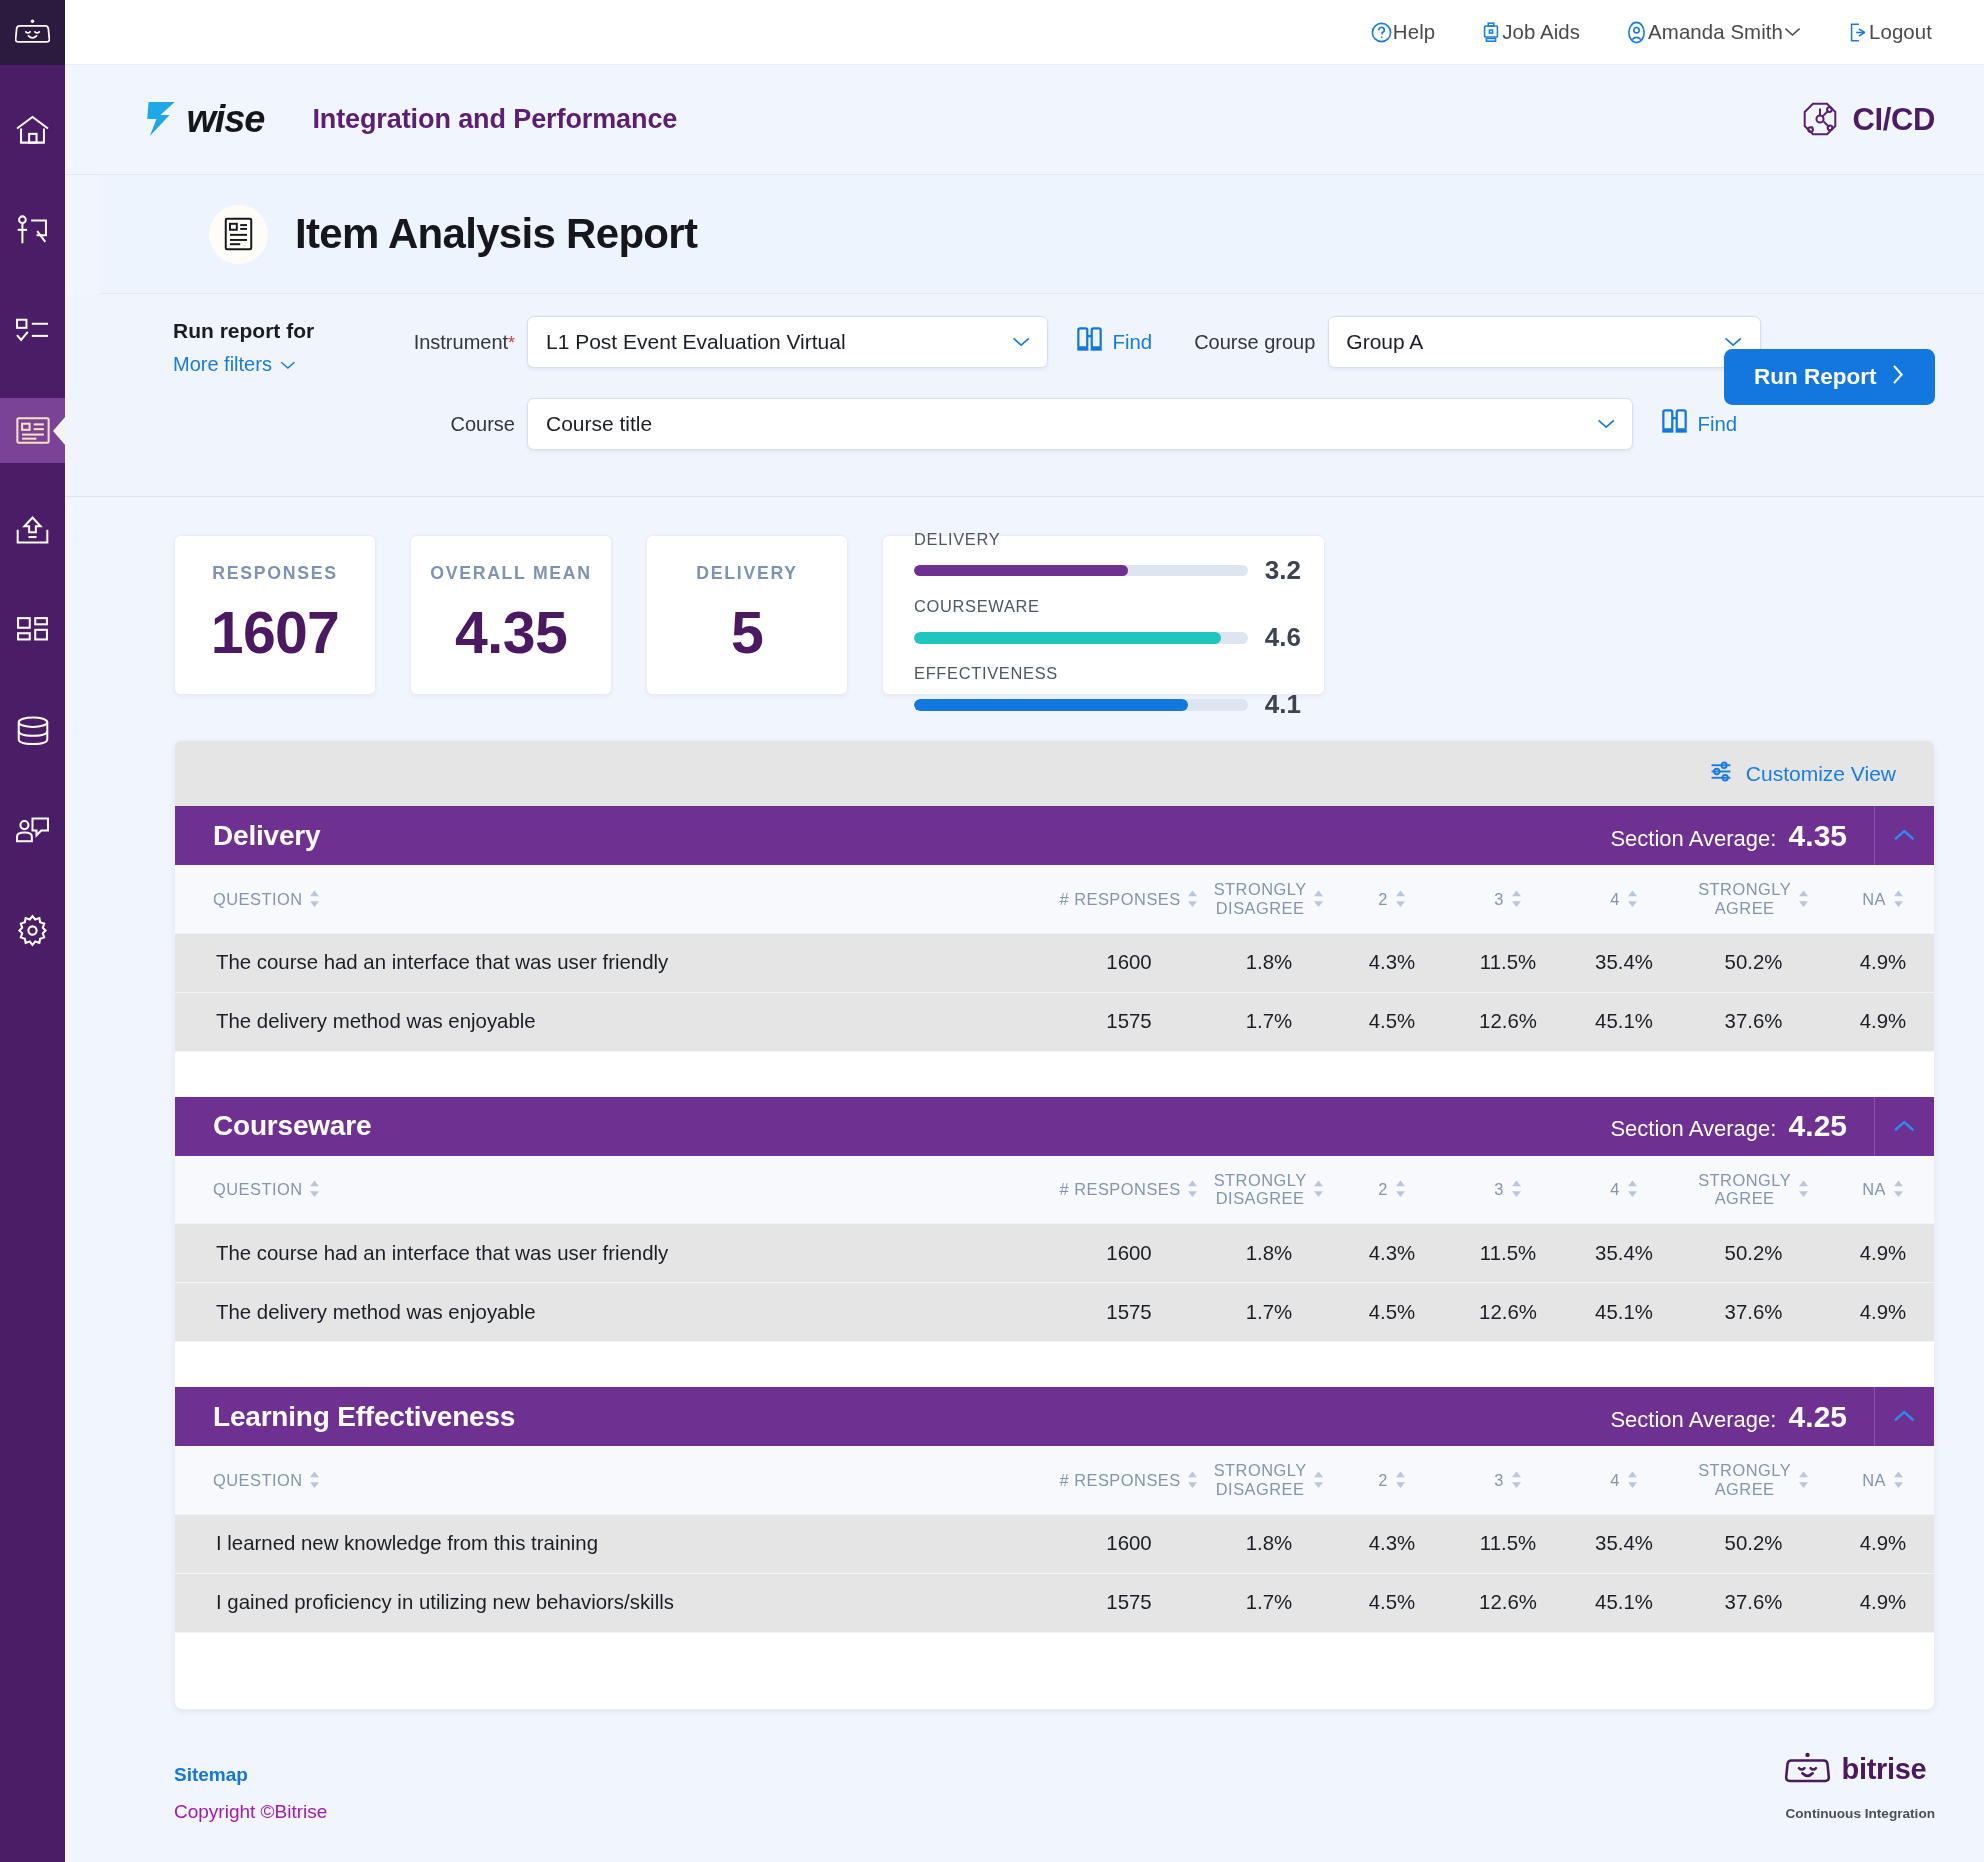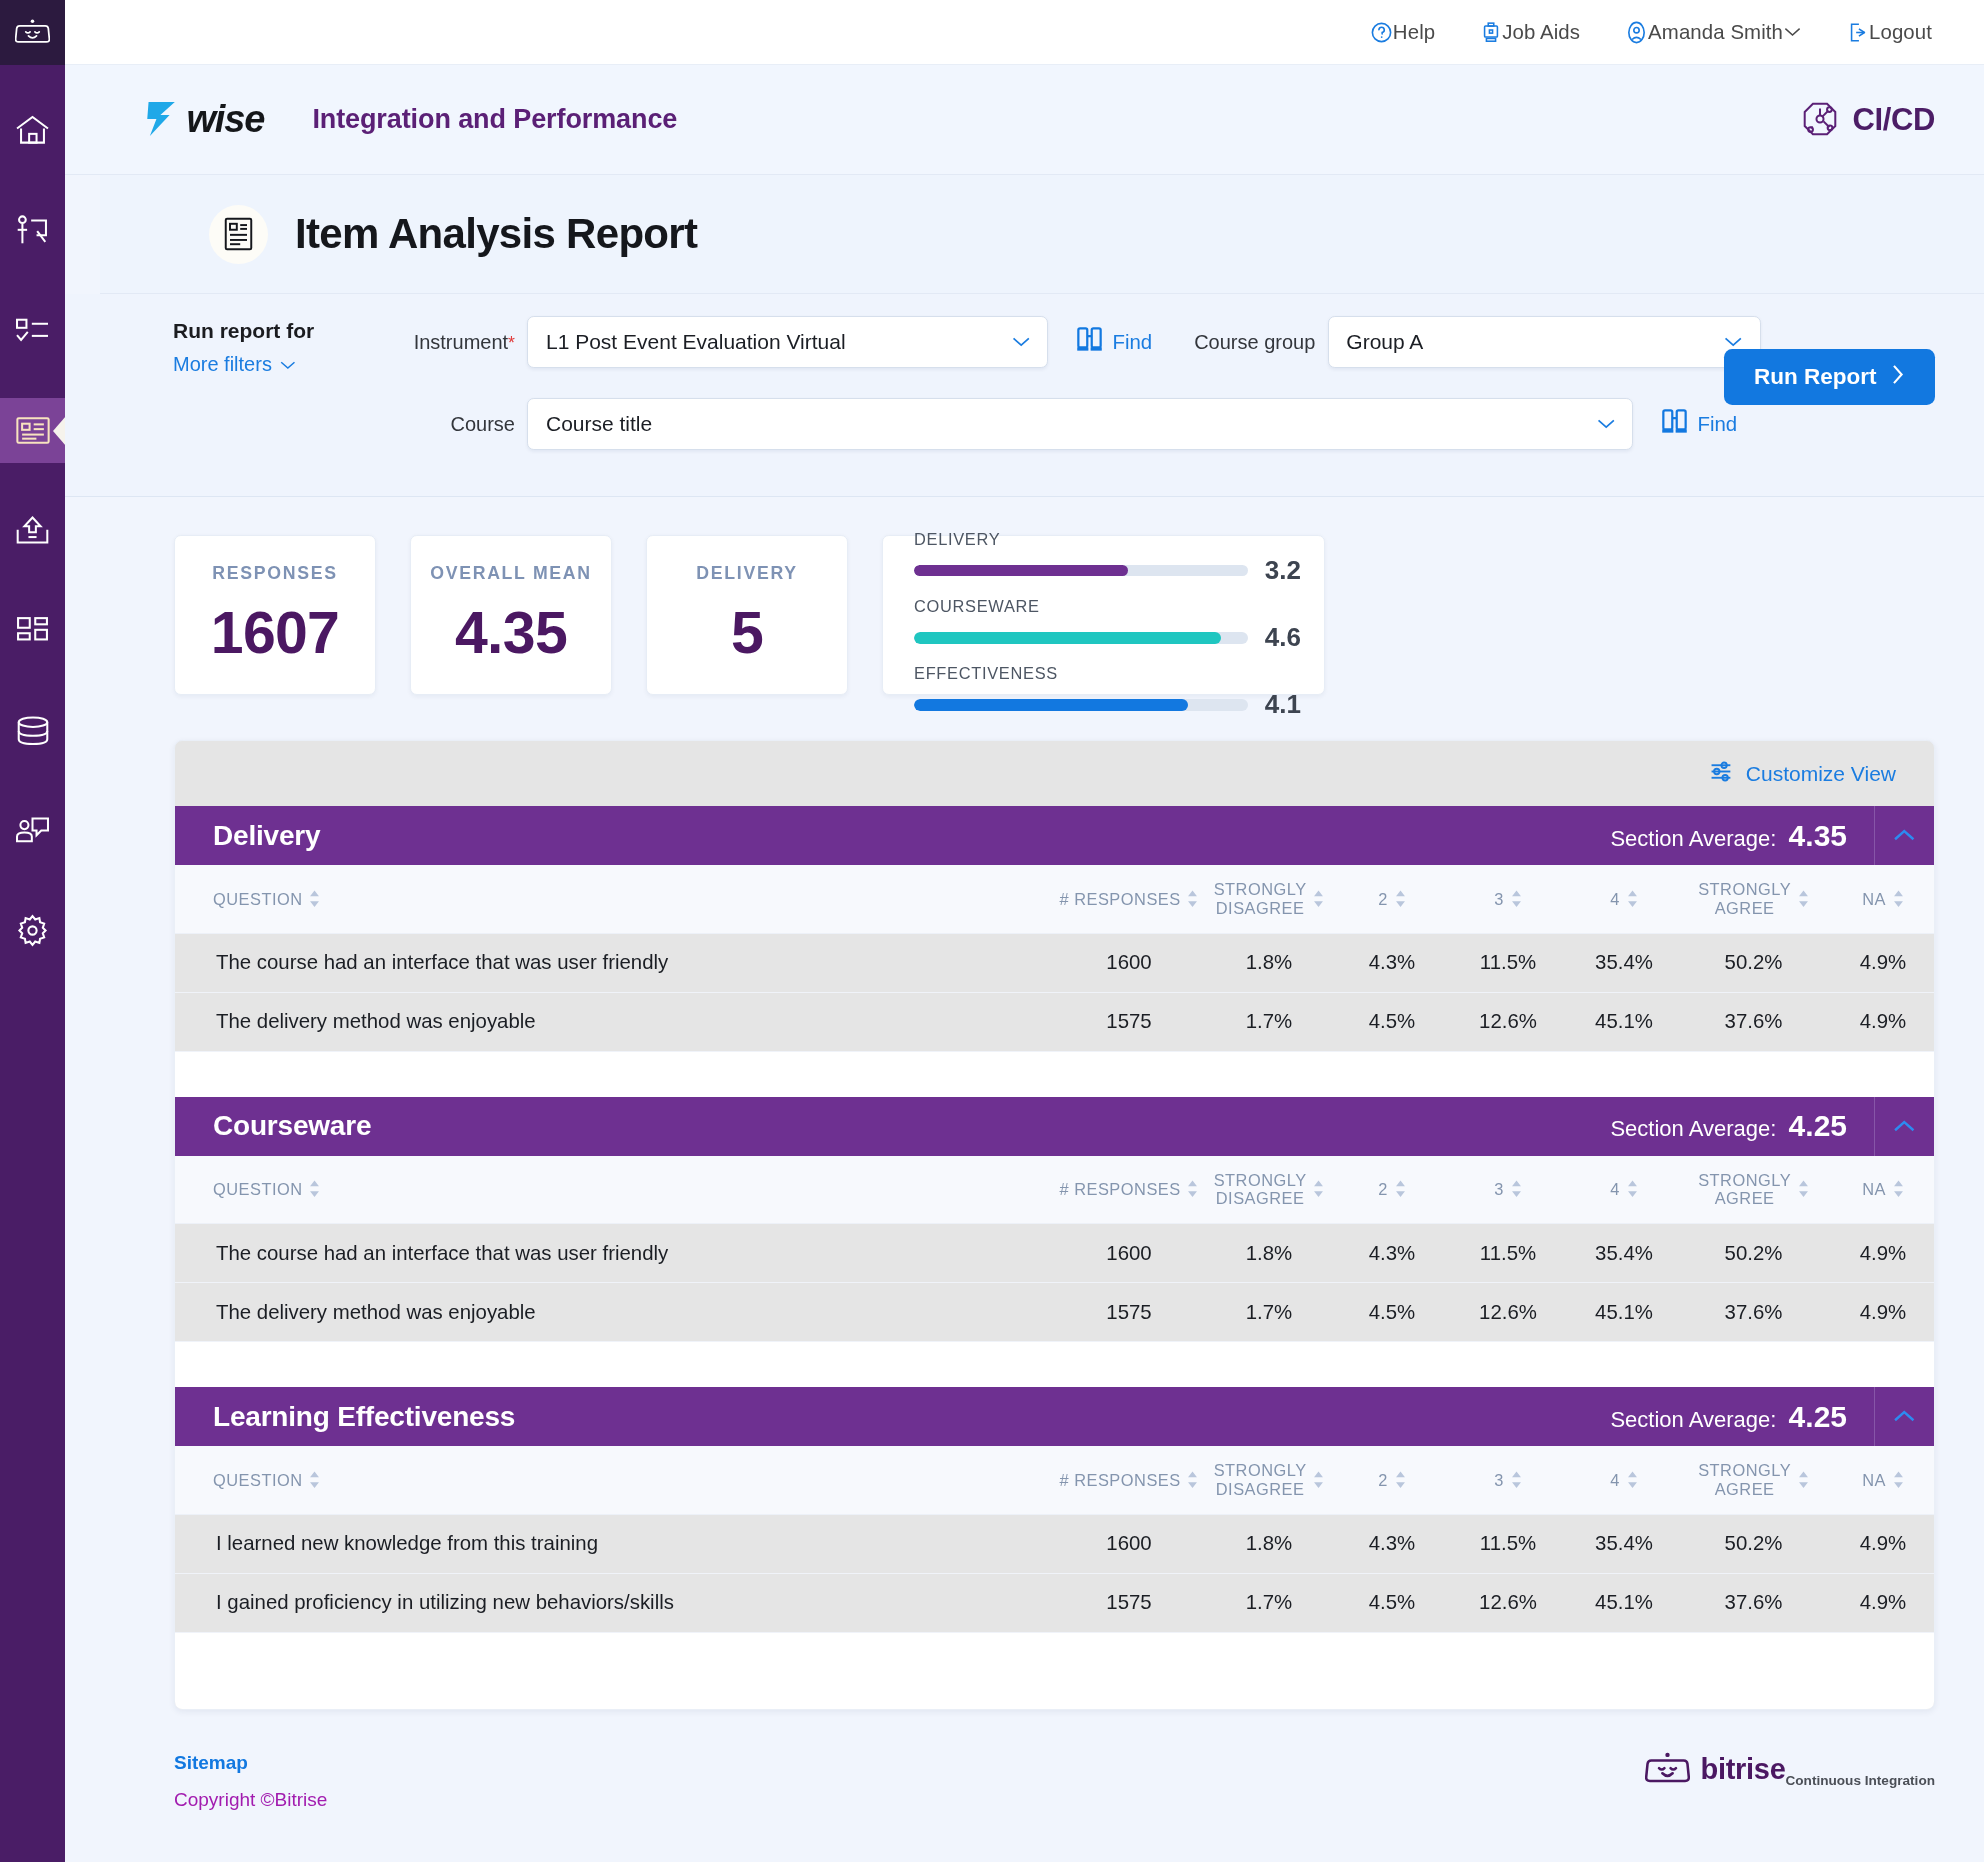--- a/index.html
+++ b/index.html
@@ -192,23 +192,23 @@
   table.rpt tbody td.q { text-align: left; padding-left: 41px; }
   table.rpt tbody tr:last-child td { border-bottom: 0.7px solid #f0f3f9; }
   .sec-spacer { height: 45px; background:#fff; }
   .sec-tail { height: 76px; background:#fff; }
 
   
   .footer {
     display: flex; align-items: flex-start;
     padding: 42px 50px 0 109px; position: relative;
   }
-  .sitemap { font-size: 19px; color: #1278e0; font-weight: 700; }
+  .sitemap { font-size: 19px; color: #1278e0; font-weight: 700; margin-top: 12px; }
   .copyright { font-size: 19px; color: #a21caf; margin-top: 15px; }
-  .bitrise-foot { margin-left: auto; display: flex; flex-direction: row; align-items: flex-end; }
+  .bitrise-foot { margin-left: auto; display: flex; flex-direction: column; align-items: flex-start; gap: 14px; }
   .bitrise-row { display: flex; align-items: center; gap: 11px; }
   .bitrise-name { font-size: 29px; font-weight: 700; color: #4b1862; letter-spacing: -0.3px;}
   .bitrise-sub { font-size: 13.6px; color: #4b4f57; margin-top: 4.1px; font-weight: 700;}
 </style>
 </head>
 <body>
 
 <div class="page">
 
   <nav class="sidebar">

